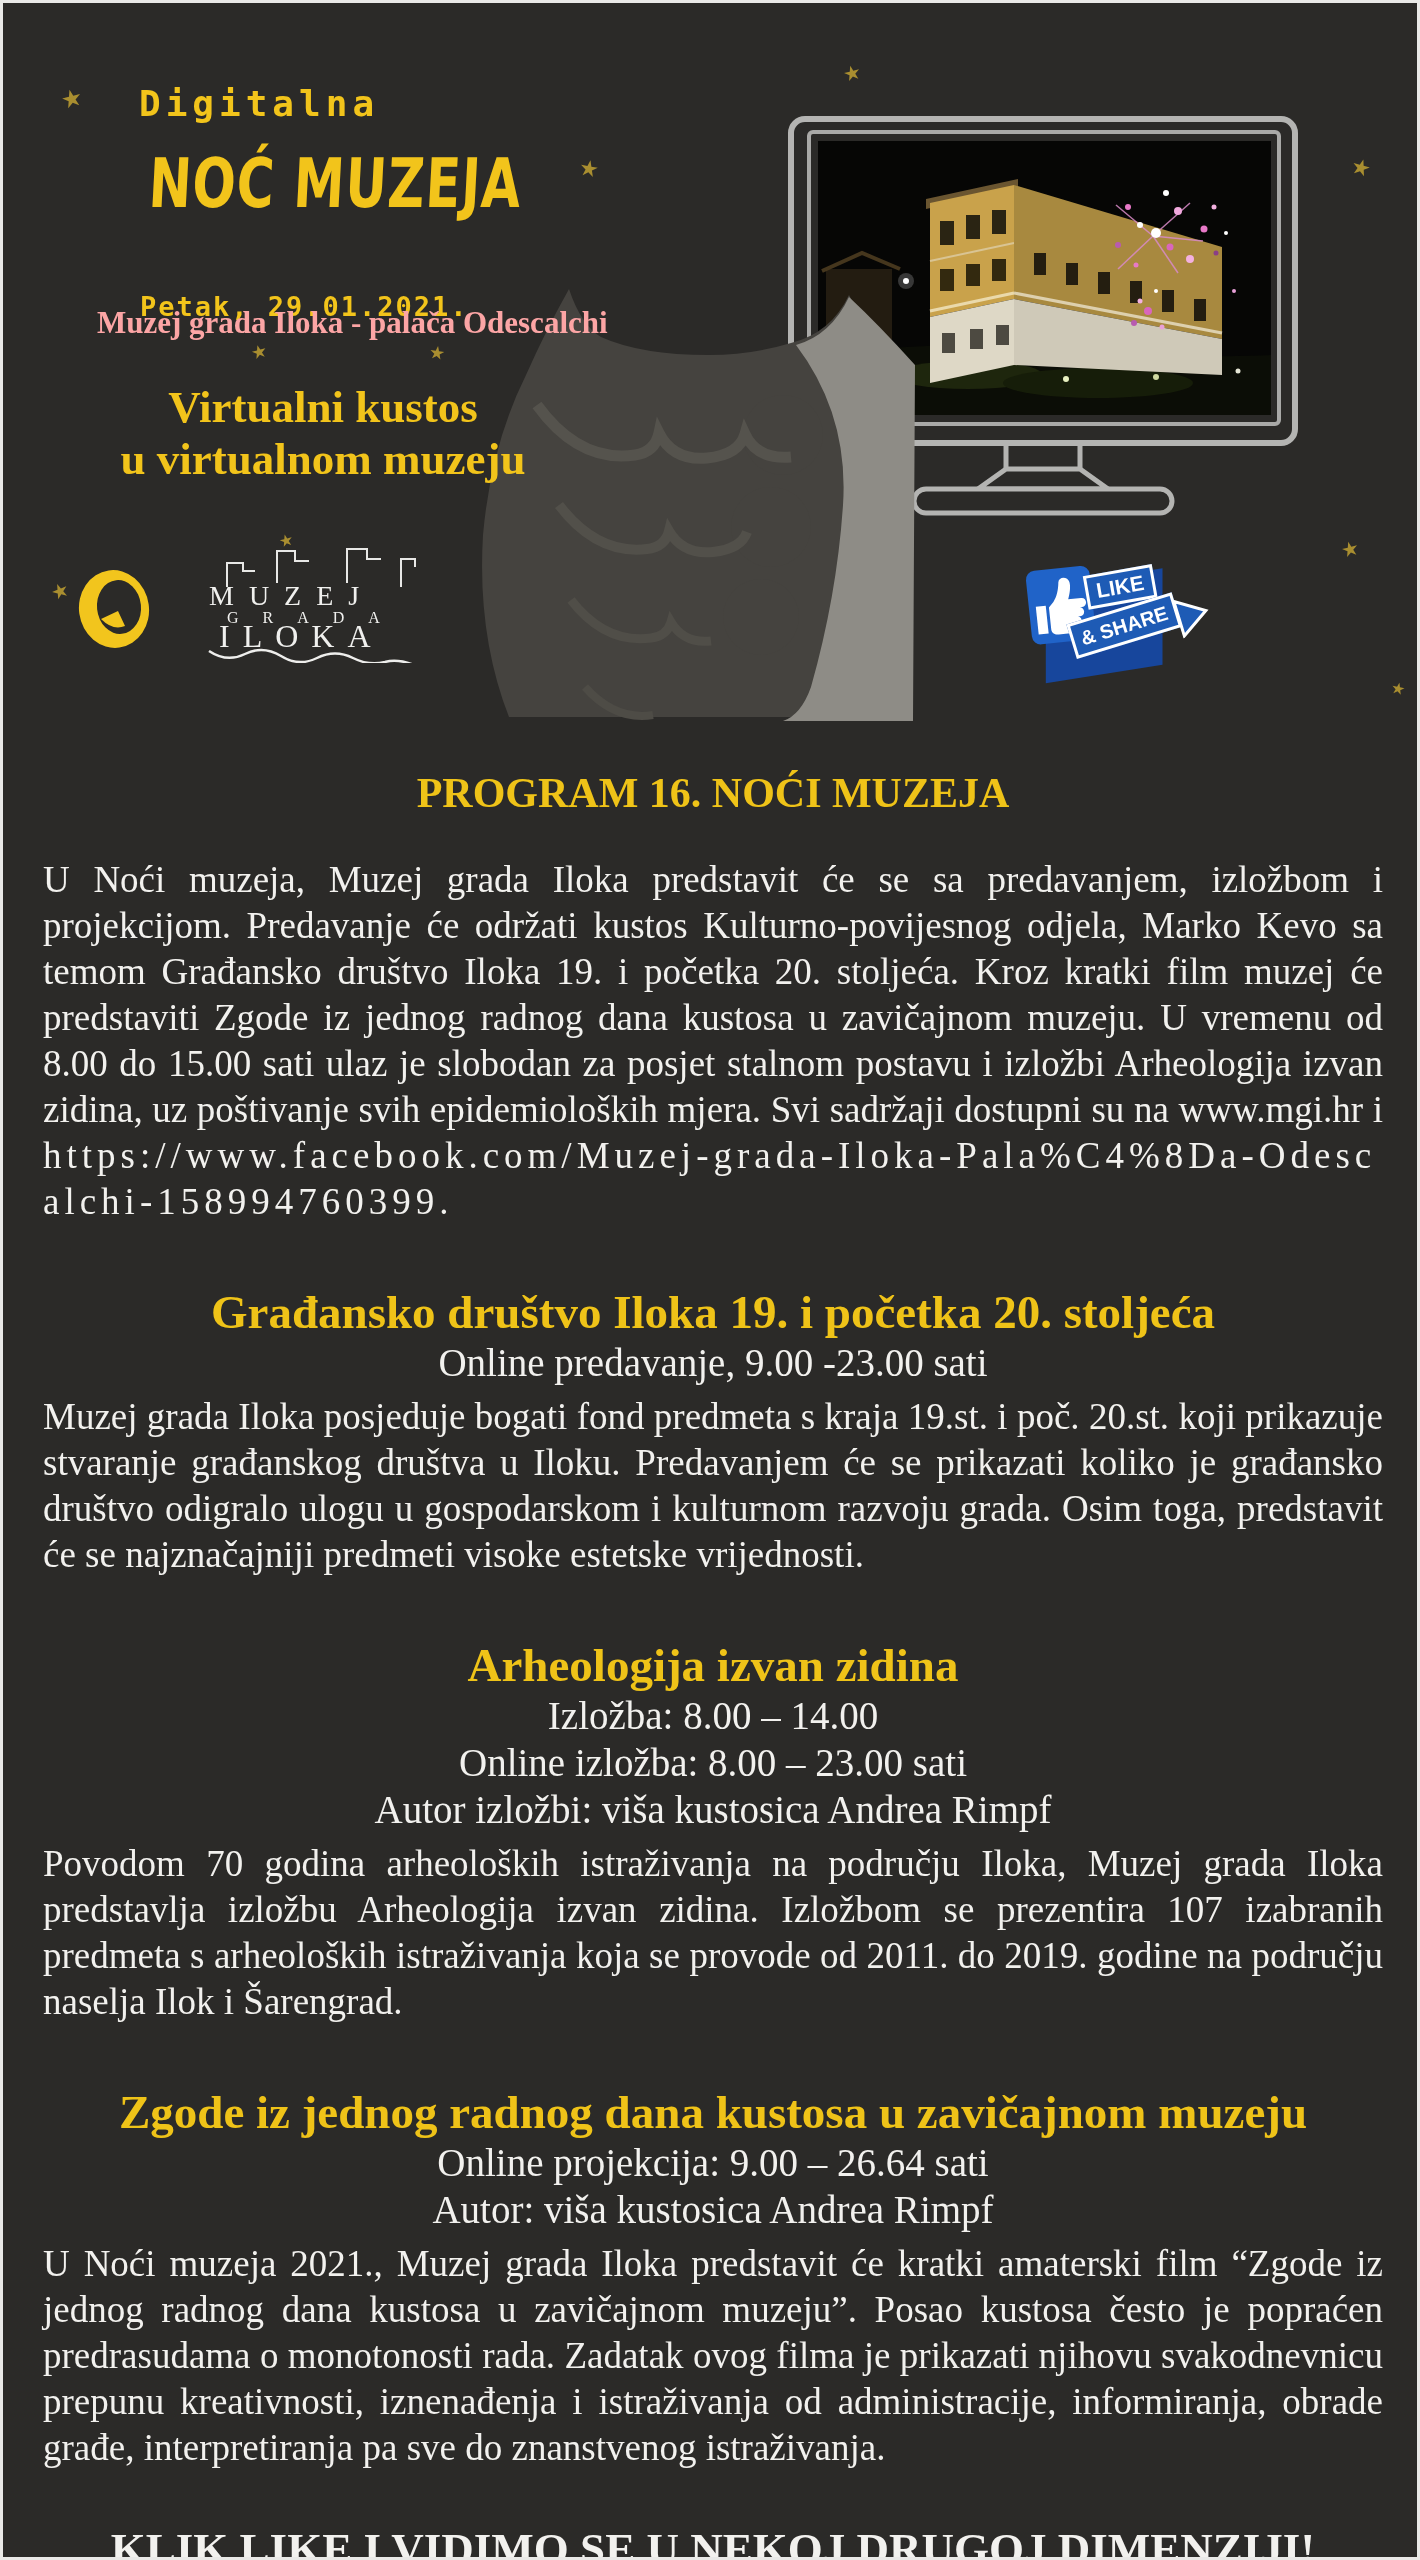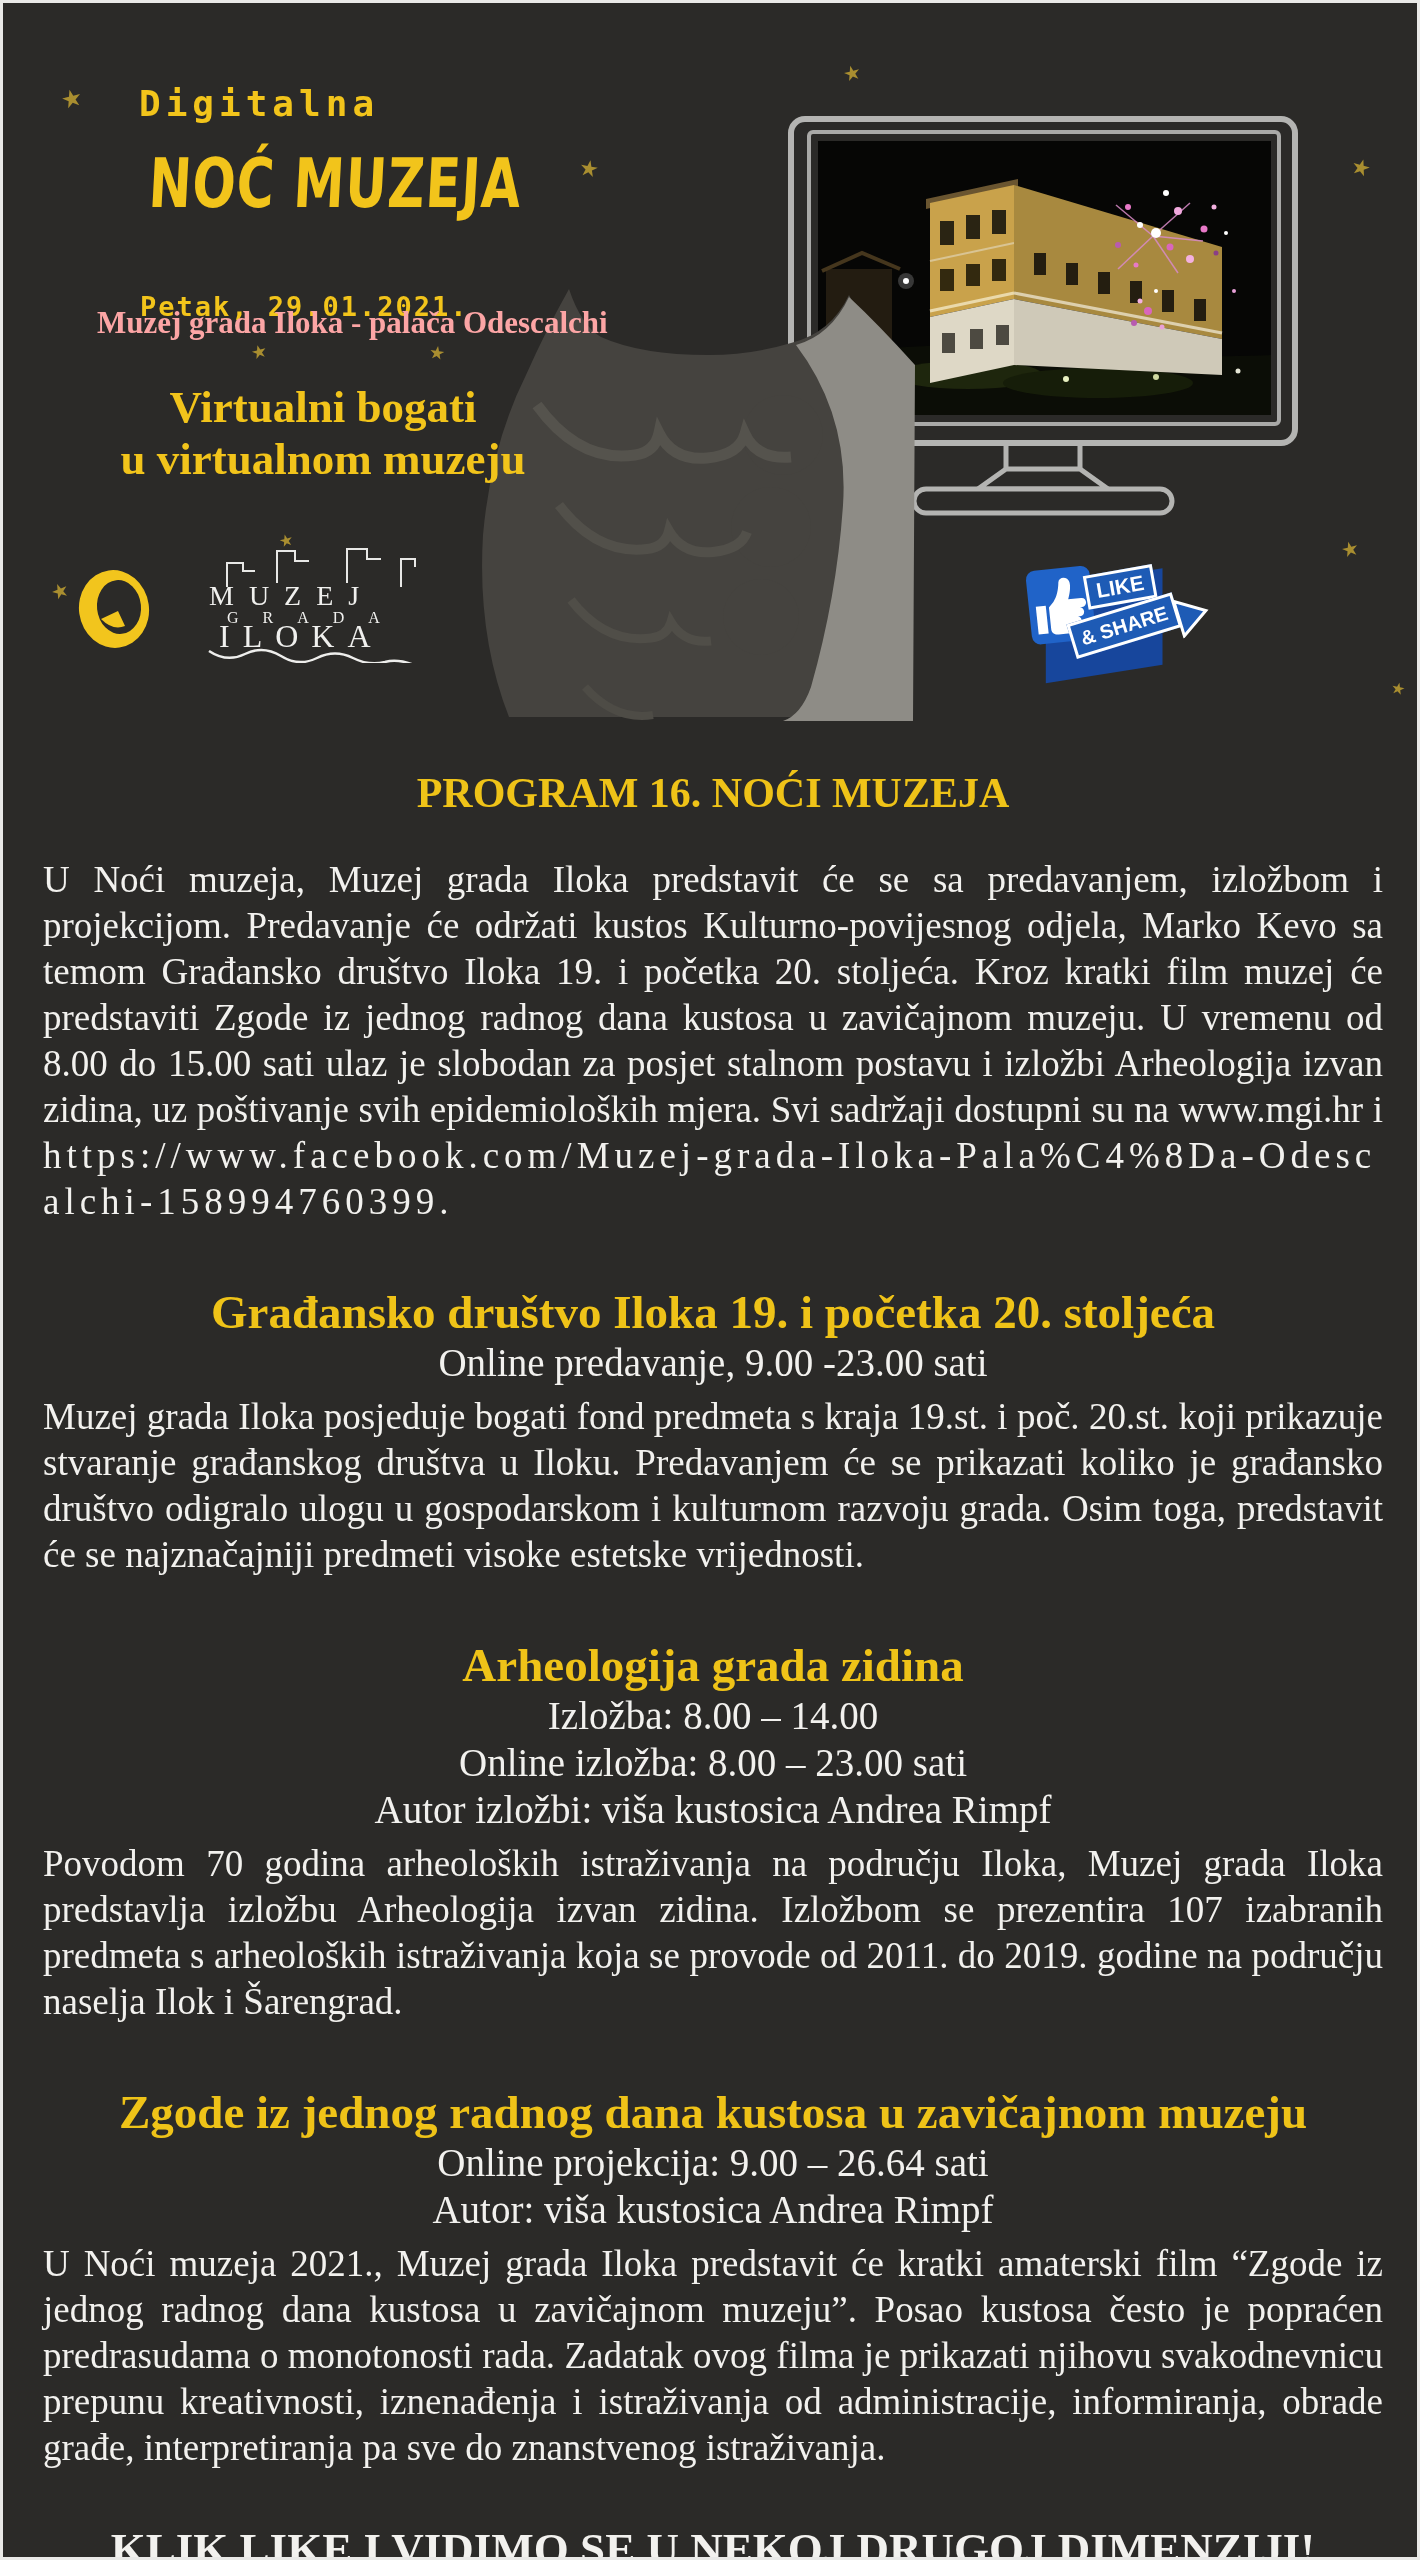--- a/index.html
+++ b/index.html
@@ -166,21 +166,21 @@
       <path d="M108,250 q38,50 88,44 q18,-2 22,-18 q14,24 44,21 q28,-3 34,-20" stroke="#52504a" stroke-width="10" fill="none"></path>
       <path d="M120,345 q34,44 80,38 q16,-2 20,-16 q13,22 40,19" stroke="#504e48" stroke-width="9" fill="none"></path>
       <path d="M134,432 q30,34 68,28" stroke="#4e4c46" stroke-width="8" fill="none"></path>
     </svg>
 
     <div class="kicker">Digitalna</div>
     <div class="noc-logo">NOĆ MUZEJA</div>
     <div class="date-line">Petak, 29.01.2021.</div>
     <div class="venue-line">Muzej grada Iloka - palača Odescalchi</div>
     <div class="event-title">
-      <div>Virtualni bogati</div>
+      <div>Virtualni kustos</div>
       <div>u virtualnom muzeju</div>
     </div>
 
     <svg style="left:72px;top:564px;z-index:3;" width="82" height="84" viewBox="0 0 82 84">
       <ellipse cx="39" cy="42" rx="35" ry="39" fill="#f2c51d" transform="rotate(-8 39 42)"></ellipse>
       <ellipse cx="44" cy="40" rx="22" ry="27" fill="#2b2a28" transform="rotate(-6 44 40)"></ellipse>
       <path d="M26,52 q12,12 24,7 l-7,-15 z" fill="#f2c51d"></path>
     </svg>
 
     <svg style="left:198px;top:540px;z-index:3;" width="245" height="120" viewBox="0 0 245 120" font-family="Liberation Serif, serif" fill="#f0f0ee">
@@ -217,21 +217,21 @@
 
     <p class="para"><span>U Noći muzeja, Muzej grada Iloka predstavit će se sa predavanjem, izložbom i projekcijom. Predavanje će održati kustos Kulturno-povijesnog odjela, Marko Kevo sa temom Građansko društvo Iloka 19. i početka 20. stoljeća. Kroz kratki film muzej će predstaviti Zgode iz jednog radnog dana kustosa u zavičajnom muzeju. U vremenu od 8.00 do 15.00 sati ulaz je slobodan za posjet stalnom postavu i izložbi Arheologija izvan zidina, uz poštivanje svih epidemioloških mjera. Svi sadržaji dostupni su na www.mgi.hr i </span><span class="url-part">https://www.facebook.com/Muzej-grada-Iloka-Pala%C4%8Da-Odescalchi-158994760399.</span></p>
 
     <div class="section">
       <h2 class="section-heading">Građansko društvo Iloka 19.  i početka 20. stoljeća</h2>
       <p class="meta-line">Online predavanje, 9.00 -23.00 sati</p>
       <p class="para">Muzej grada Iloka posjeduje bogati fond predmeta s kraja 19.st. i poč. 20.st. koji prikazuje stvaranje građanskog društva u Iloku. Predavanjem će se prikazati koliko je građansko društvo odigralo ulogu u gospodarskom i kulturnom razvoju grada. Osim toga, predstavit će se najznačajniji predmeti visoke estetske vrijednosti.</p>
     </div>
 
     <div class="section">
-      <h2 class="section-heading">Arheologija grada zidina</h2>
+      <h2 class="section-heading">Arheologija izvan zidina</h2>
       <p class="meta-line">Izložba: 8.00 – 14.00</p>
       <p class="meta-line">Online izložba: 8.00 – 23.00 sati</p>
       <p class="meta-line">Autor izložbi: viša kustosica Andrea Rimpf</p>
       <p class="para">Povodom 70 godina arheoloških istraživanja na području Iloka, Muzej grada Iloka predstavlja izložbu Arheologija izvan zidina. Izložbom se prezentira 107 izabranih predmeta s arheoloških istraživanja koja se provode od 2011. do 2019. godine na području naselja Ilok i Šarengrad.</p>
     </div>
 
     <div class="section">
       <h2 class="section-heading">Zgode iz jednog radnog dana kustosa u zavičajnom muzeju</h2>
       <p class="meta-line">Online projekcija: 9.00 – 26.64 sati</p>
       <p class="meta-line">Autor: viša kustosica Andrea Rimpf</p>

